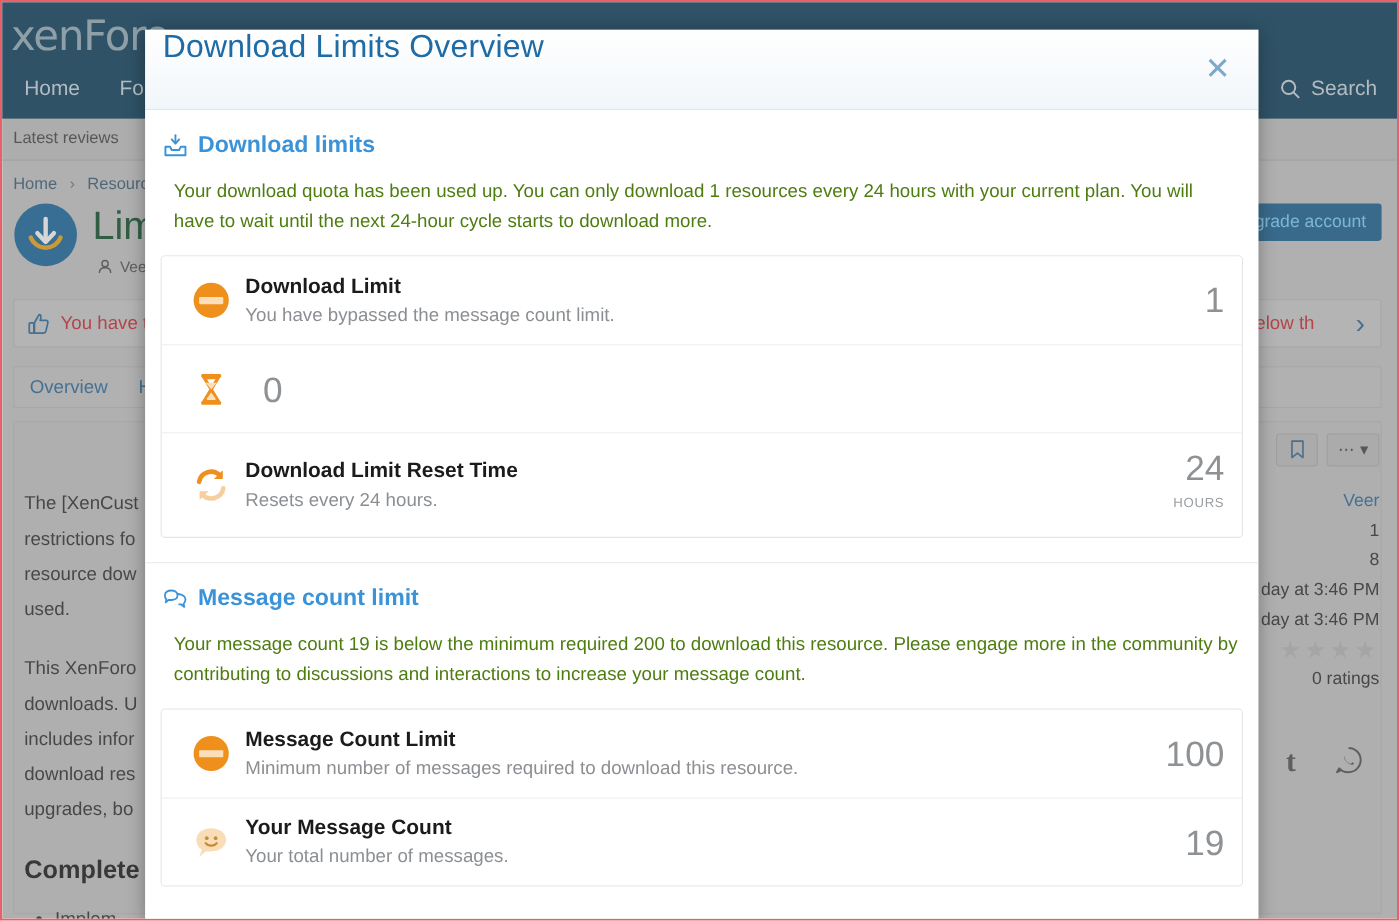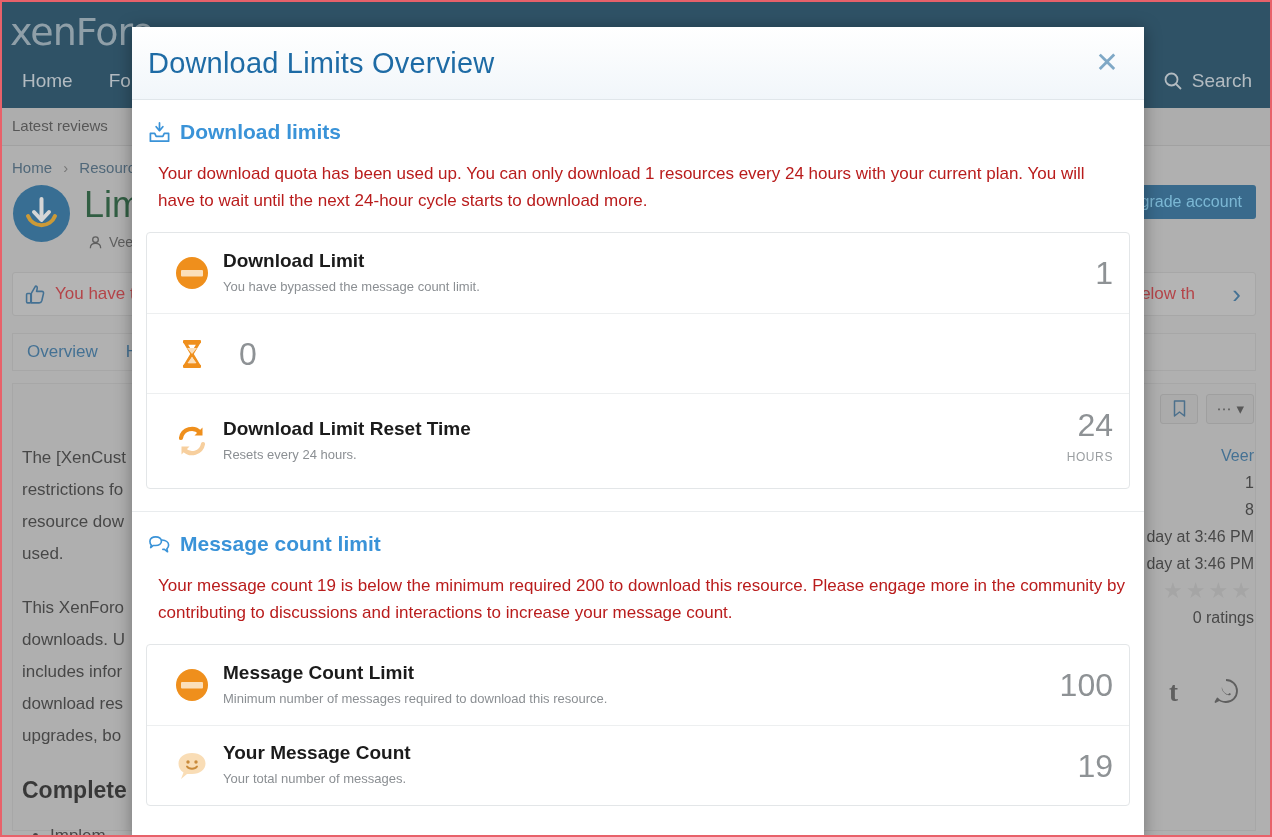--- a/index.html
+++ b/index.html
@@ -130,21 +130,21 @@
     box-shadow: 0 2px 16px rgba(0,0,0,0.35);
     z-index: 60;
     display: flex; flex-direction: column;
     overflow: hidden;
   }
   .modal-header {
     position: relative;
     height: 73px; flex: 0 0 73px;
     background: linear-gradient(to bottom, #ffffff 0%, #f1f6fa 100%);
     border-bottom: 1px solid #e0e6ea;
-    display:flex; align-items:center;
+    display:flex; align-items:flex-start;
   }
   .modal-title {
     font-size: 29px; color: #1e6ba5; font-weight: 400;
     padding-left: 16px; letter-spacing: .2px;
   }
   .modal-close {
     position:absolute; right: 20px; top: 50%; transform: translateY(-50%);
     width: 34px; height: 34px;
     display:flex; align-items:center; justify-content:center;
     color: #7fa8c6; font-size: 28px; line-height: 1; cursor: pointer;
@@ -156,21 +156,21 @@
   .section + .section { border-top: 1px solid #e9ecee; }
 
   .section-head {
     display:flex; align-items:center; gap: 9px;
     font-size: 21px; color: #3a93d8; font-weight: 700;
     margin: 6px 0 16px 2px;
   }
   .section-head svg { flex: 0 0 auto; }
 
   .section-desc {
-    font-size: 17px; line-height: 27px; color: #b91c1c;
+    font-size: 17px; line-height: 27px; color: #4d7c0f;
     margin: 0 4px 18px 12px;
   }
 
   .stat-card {
     border: 1px solid #e3e6e8;
     border-radius: 4px;
     background: #fff;
     overflow: hidden;
   }
   .stat-row {
@@ -180,21 +180,21 @@
   }
   .stat-row + .stat-row { border-top: 1px solid #edeff0; }
   .stat-ico {
     flex: 0 0 62px; display:flex; align-items:center; justify-content:center;
   }
   .stat-text { flex: 1 1 auto; min-width: 0; }
   .stat-title {
     font-size: 19px; font-weight: bold; color: #1b1b1b; line-height: 26px;
   }
   .stat-sub {
-    font-size: 13px; color: #8b8f93; line-height: 24px; margin-top: 1px;
+    font-size: 17px; color: #8b8f93; line-height: 24px; margin-top: 1px;
   }
   .stat-val {
     flex: 0 0 auto; text-align: right; padding-left: 16px;
     font-size: 32px; color: #8e9295; font-weight: 300; line-height: 34px;
     font-family: "Liberation Sans", sans-serif;
   }
   .stat-val .unit {
     display:block; font-size: 12px; letter-spacing: .6px;
     color: #9a9ea1; text-align:center; margin-top: -2px;
   }

